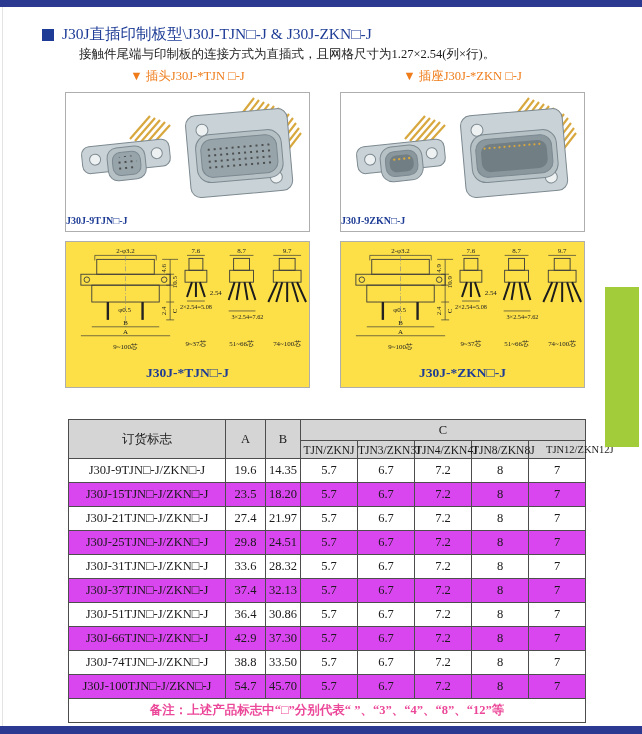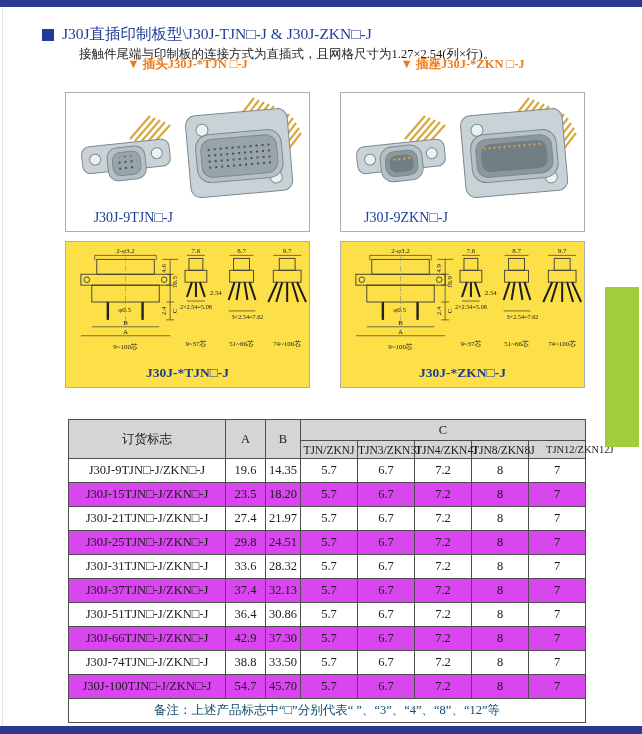--- a/index.html
+++ b/index.html
@@ -11,31 +11,31 @@
   .topbar   { position:absolute; left:0; top:0; width:642px; height:7px; background:#2b3990; }
   .bottombar{ position:absolute; left:0; top:726px; width:642px; height:8px; background:#2b3990; }
   .edge-line{ position:absolute; left:2px; top:7px; width:1px; height:719px; background:#e3e3e3; }
   .side-tab { position:absolute; left:605px; top:287px; width:34px; height:160px; background:#a3cc3a; }
 
   .title-row{ position:absolute; left:42px; top:24px; display:flex; align-items:center; gap:8px; }
   .bullet   { width:12px; height:12px; background:#1e3c96; flex:0 0 auto; }
   .title    { color:#1e3c96; font-weight:normal; font-size:15.5px; white-space:nowrap; }
   .subtitle { position:absolute; left:79px; top:46px; font-size:12.5px; color:#1c1c1c; white-space:nowrap; }
 
-  .sec-label{ position:absolute; top:56px; width:245px; text-align:center;
-              color:#ef7c1a; font-weight:bold; font-size:12.5px; }
+  .sec-label{ position:absolute; top:68px; width:245px; text-align:center;
+              color:#ef7c1a; font-weight:normal; font-size:12.5px; }
   .sec-label.plug   { left:65px; }
   .sec-label.socket { left:340px; }
 
   .pbox { position:absolute; top:92px; width:245px; height:140px; border:1px solid #aeaeae; background:#fff; }
   .pbox.plug   { left:65px; }
   .pbox.socket { left:340px; }
   .pbox svg { position:absolute; left:0; top:2px; }
   .pcap { position:absolute; bottom:5px; left:0; width:100%; display:flex; }
-  .pcap span { color:#1e3c96; font-weight:normal; font-size:14px; text-align:right; }
+  .pcap span { color:#1e3c96; font-weight:bold; font-size:10px; text-align:left; }
   .pcap .c1 { width:44%; } .pcap .c2 { width:56%; }
 
   .dbox { position:absolute; top:241px; width:245px; height:147px; border:1px solid #aeaeae; background:#fde047; }
   .dbox.plug   { left:65px; }
   .dbox.socket { left:340px; }
   .dbox svg { position:absolute; left:1px; top:3px; }
   .dcap { position:absolute; bottom:6px; left:0; width:100%; text-align:center;
           color:#1e3c96; font-weight:bold; font-size:13.5px; }
 
   svg text.dim { font-family:"Liberation Serif","DejaVu Serif",serif; font-size:7px; fill:#222; }
@@ -47,21 +47,21 @@
 
   table.spec { position:absolute; left:68px; top:419px; width:517px;
                border-collapse:collapse; table-layout:fixed; font-size:12.5px; }
   table.spec th, table.spec td { border:1px solid #4d4d4d; text-align:center; padding:0; font-weight:normal; }
   table.spec thead th { background:#d5d5d5; }
   table.spec thead tr.r1 th { height:21px; }
   table.spec thead tr.r2 th { height:18px; font-size:11.5px; }
   table.spec thead tr.r2 th:last-child { font-size:10.5px;padding-left:17px; }
   table.spec tbody td { height:24px; }
   table.spec tbody tr.shade td { background:#d946ef; }
-  table.spec tfoot td { height:24px; color:#0c4a6e; font-weight:normal; font-size:12.5px; }
+  table.spec tfoot td { height:24px; color:#ec4899; font-weight:bold; font-size:12.5px; }
 </style>
 </head>
 <body>
 
 <div class="topbar"></div>
 <div class="edge-line"></div>
 
 <div class="title-row">
   <div class="bullet"></div>
   <div class="title">J30J直插印制板型\J30J-TJN□-J &amp; J30J-ZKN□-J</div>

